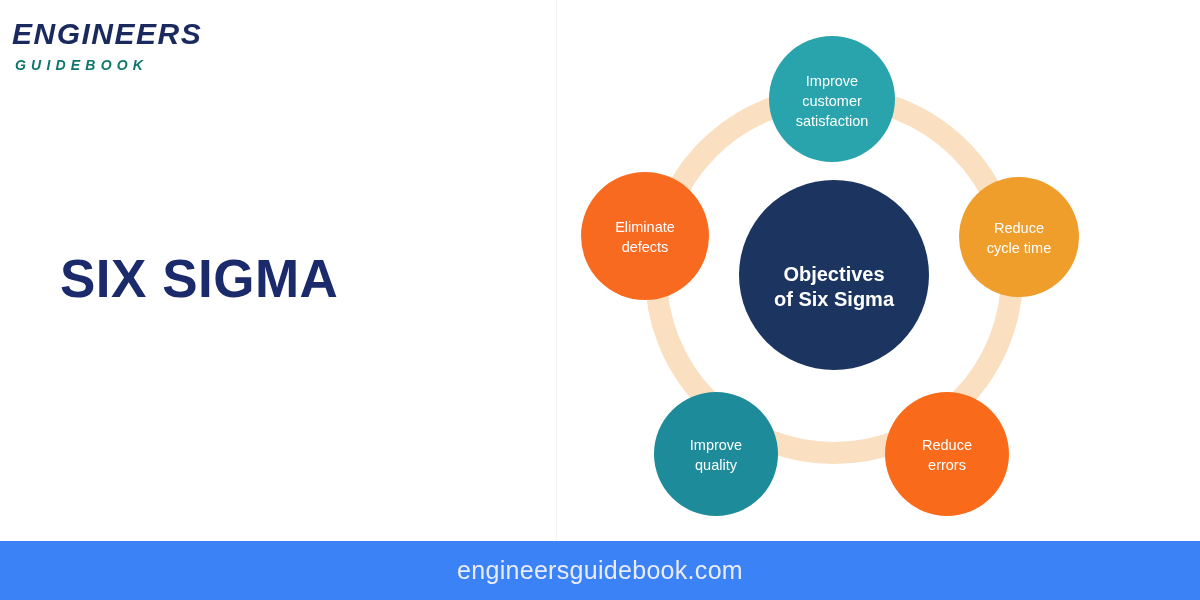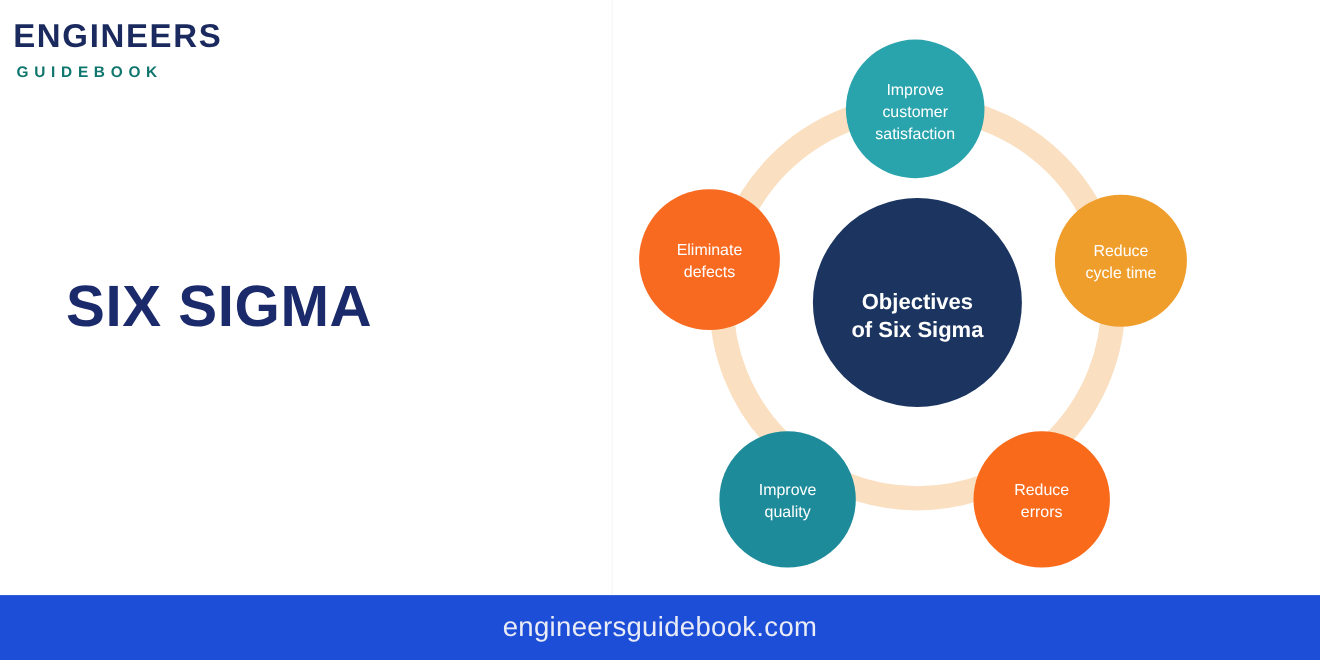--- a/index.html
+++ b/index.html
@@ -30,20 +30,21 @@
     width: 556px;
     height: 541px;
     background: #ffffff;
   }
 
   .brand {
     position: absolute;
     left: 12px;
     top: 18px;
     width: 220px;
+    font-style: italic;
   }
   .brand-top {
     font-family: "Liberation Sans", sans-serif;
     font-weight: bold;
     font-size: 30px;
     letter-spacing: 1.5px;
     color: #1b2a5e;
     line-height: 1.05;
     white-space: nowrap;
   }
@@ -107,21 +108,21 @@
     font-size: 20px;
   }
 
   
   .footer {
     position: absolute;
     left: 0;
     top: 541px;
     width: 1200px;
     height: 59px;
-    background: #1d4ed8;
+    background: #3b82f6;
     display: flex;
     align-items: center;
     justify-content: center;
   }
   .footer-text {
     font-family: "Liberation Sans", sans-serif;
     font-size: 25px;
     color: #e9ecf7;
     letter-spacing: 0.3px;
   }

